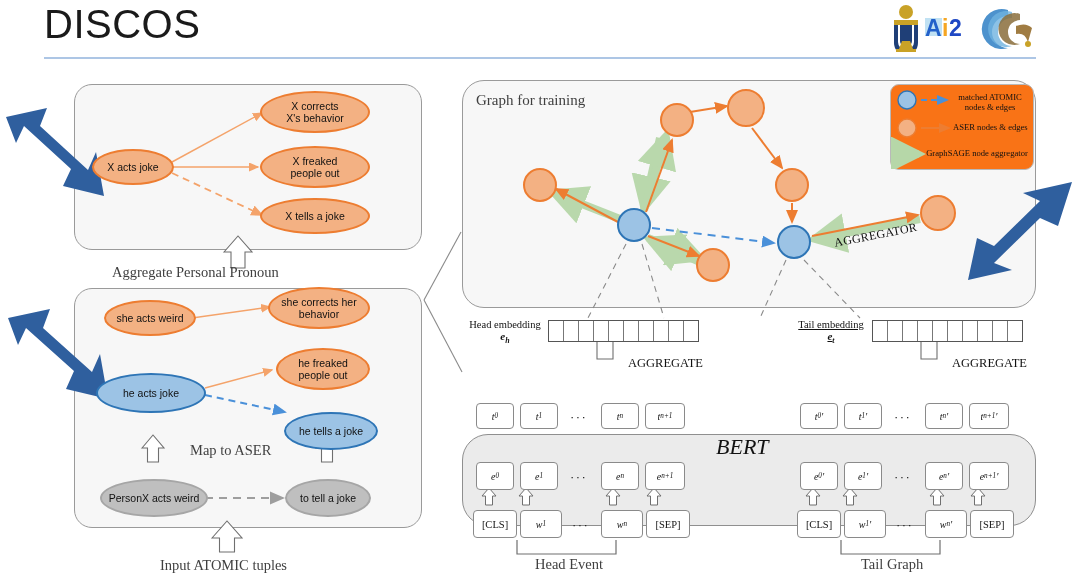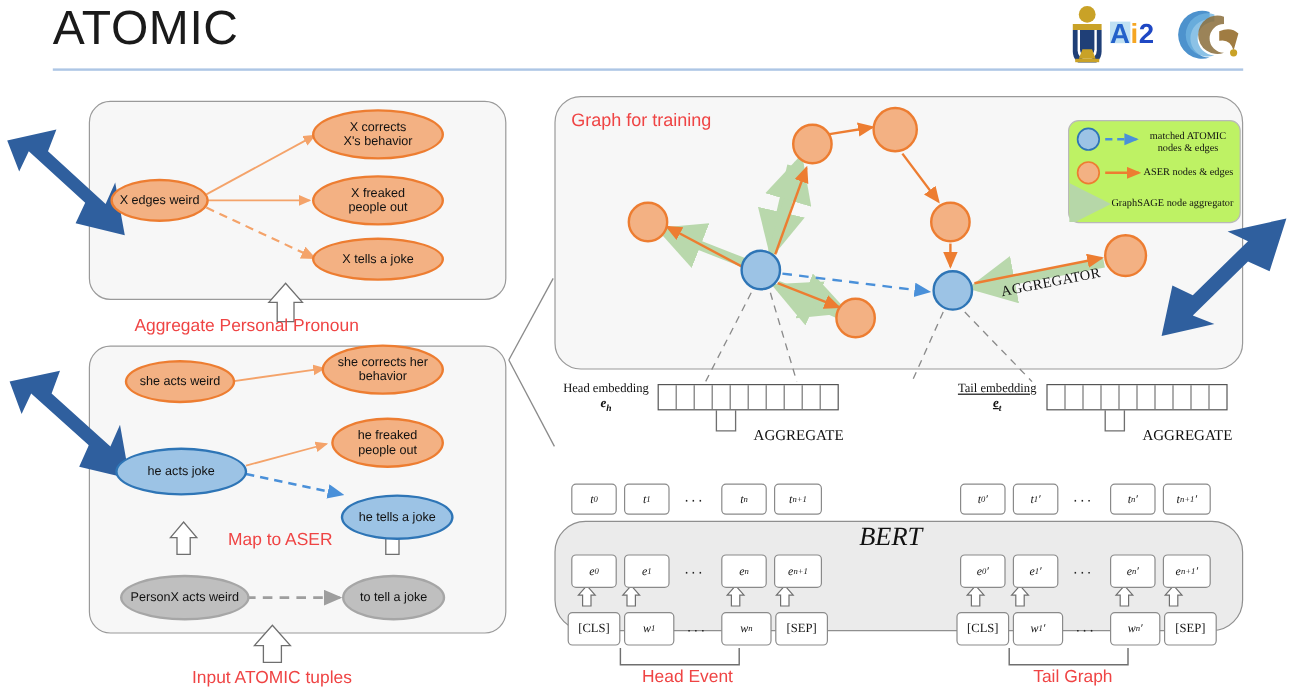--- a/index.html
+++ b/index.html
@@ -34,30 +34,30 @@
   .ell{
     display:flex; align-items:center; justify-content:center; text-align:center;
     border-radius:50%; font-family:"Liberation Sans",sans-serif;
     font-size:10.5px; line-height:12px; color:#111; box-sizing:border-box;
   }
   .ell.orange{ background:#f3b183; border:2.6px solid #ed7d31; }
   .ell.blue  { background:#9cc3e5; border:2.6px solid #2e75b6; }
   .ell.gray  { background:#bfbfbf; border:2.6px solid #a6a6a6; }
 
   
-  .caption{ font-family:Liberation Sans, sans-serif; font-size:14.5px; color:#ef4444; white-space:nowrap;}
+  .caption{ font-family:Liberation Serif, serif; font-size:14.5px; color:#404040; white-space:nowrap;}
 
   
   svg.overlay{ position:absolute; left:0; top:0; width:1080px; height:583px;
                pointer-events:none; overflow:visible;}
 
   
   #legend{
-    left:890px; top:100px; width:142px; height:84px;
-    border:1.1px solid #b9b9b9; border-radius:9px; background:#bef264;
+    left:890px; top:84px; width:142px; height:84px;
+    border:1.1px solid #b9b9b9; border-radius:9px; background:#f97316;
   }
   .legend-row{ position:absolute; font-family:"Liberation Serif",serif;
                font-size:8.6px; line-height:9.6px; color:#111; }
 
   
   .tok{
     position:absolute; border:1px solid #8a8a8a; border-radius:4px; background:#fff;
     display:flex; align-items:center; justify-content:center;
     font-family:"Liberation Serif",serif; font-style:italic; font-size:10px; color:#111;
     box-sizing:border-box;
@@ -78,21 +78,21 @@
   #aggregator-label{
     position:absolute; left:833px; top:236px; font-family:"Liberation Serif",serif;
     font-size:12px; color:#111; transform:rotate(-11deg); transform-origin:left top;
     letter-spacing:.3px;
   }
   #graph-title{ left:476px; top:92px; font-size:15px;}
 </style>
 </head>
 <body>
 
-<div class="abs" id="slide-title">ATOMIC</div>
+<div class="abs" id="slide-title">DISCOS</div>
 <div class="abs" id="header-rule"></div>
 
 <div class="abs" id="logo-group">
   <svg width="150" height="48" viewBox="0 0 150 48">
 
     <g>
       <circle cx="18" cy="8" r="7" fill="#c9a227"></circle>
       <path d="M6 16 h24 v5 h-24 z" fill="#c9a227"></path>
       <path d="M6 21 v18 a12 12 0 0 0 24 0 v-18 z" fill="#1f3f77"></path>
       <path d="M10 21 v17 a8 8 0 0 0 16 0 v-17 z" fill="#ffffff"></path>
@@ -213,21 +213,21 @@
     <path d="M606 496 l7 -8 l7 8 h-3.5 v9 h-7 v-9 z"></path>
     <path d="M647 496 l7 -8 l7 8 h-3.5 v9 h-7 v-9 z"></path>
     <path d="M806 496 l7 -8 l7 8 h-3.5 v9 h-7 v-9 z"></path>
     <path d="M843 496 l7 -8 l7 8 h-3.5 v9 h-7 v-9 z"></path>
     <path d="M930 496 l7 -8 l7 8 h-3.5 v9 h-7 v-9 z"></path>
     <path d="M971 496 l7 -8 l7 8 h-3.5 v9 h-7 v-9 z"></path>
   </g>
 </svg>
 
 <div class="abs ell orange" style="left:92px;top:149px;width:82px;height:36px;">
-  <span>X edges weird</span>
+  <span>X acts joke</span>
 </div>
 <div class="abs ell orange" style="left:260px;top:91px;width:110px;height:42px;">
   <span>X corrects<br>X's behavior</span>
 </div>
 <div class="abs ell orange" style="left:260px;top:146px;width:110px;height:42px;">
   <span>X freaked<br>people out</span>
 </div>
 <div class="abs ell orange" style="left:260px;top:198px;width:110px;height:36px;">
   <span>X tells a joke</span>
 </div>

